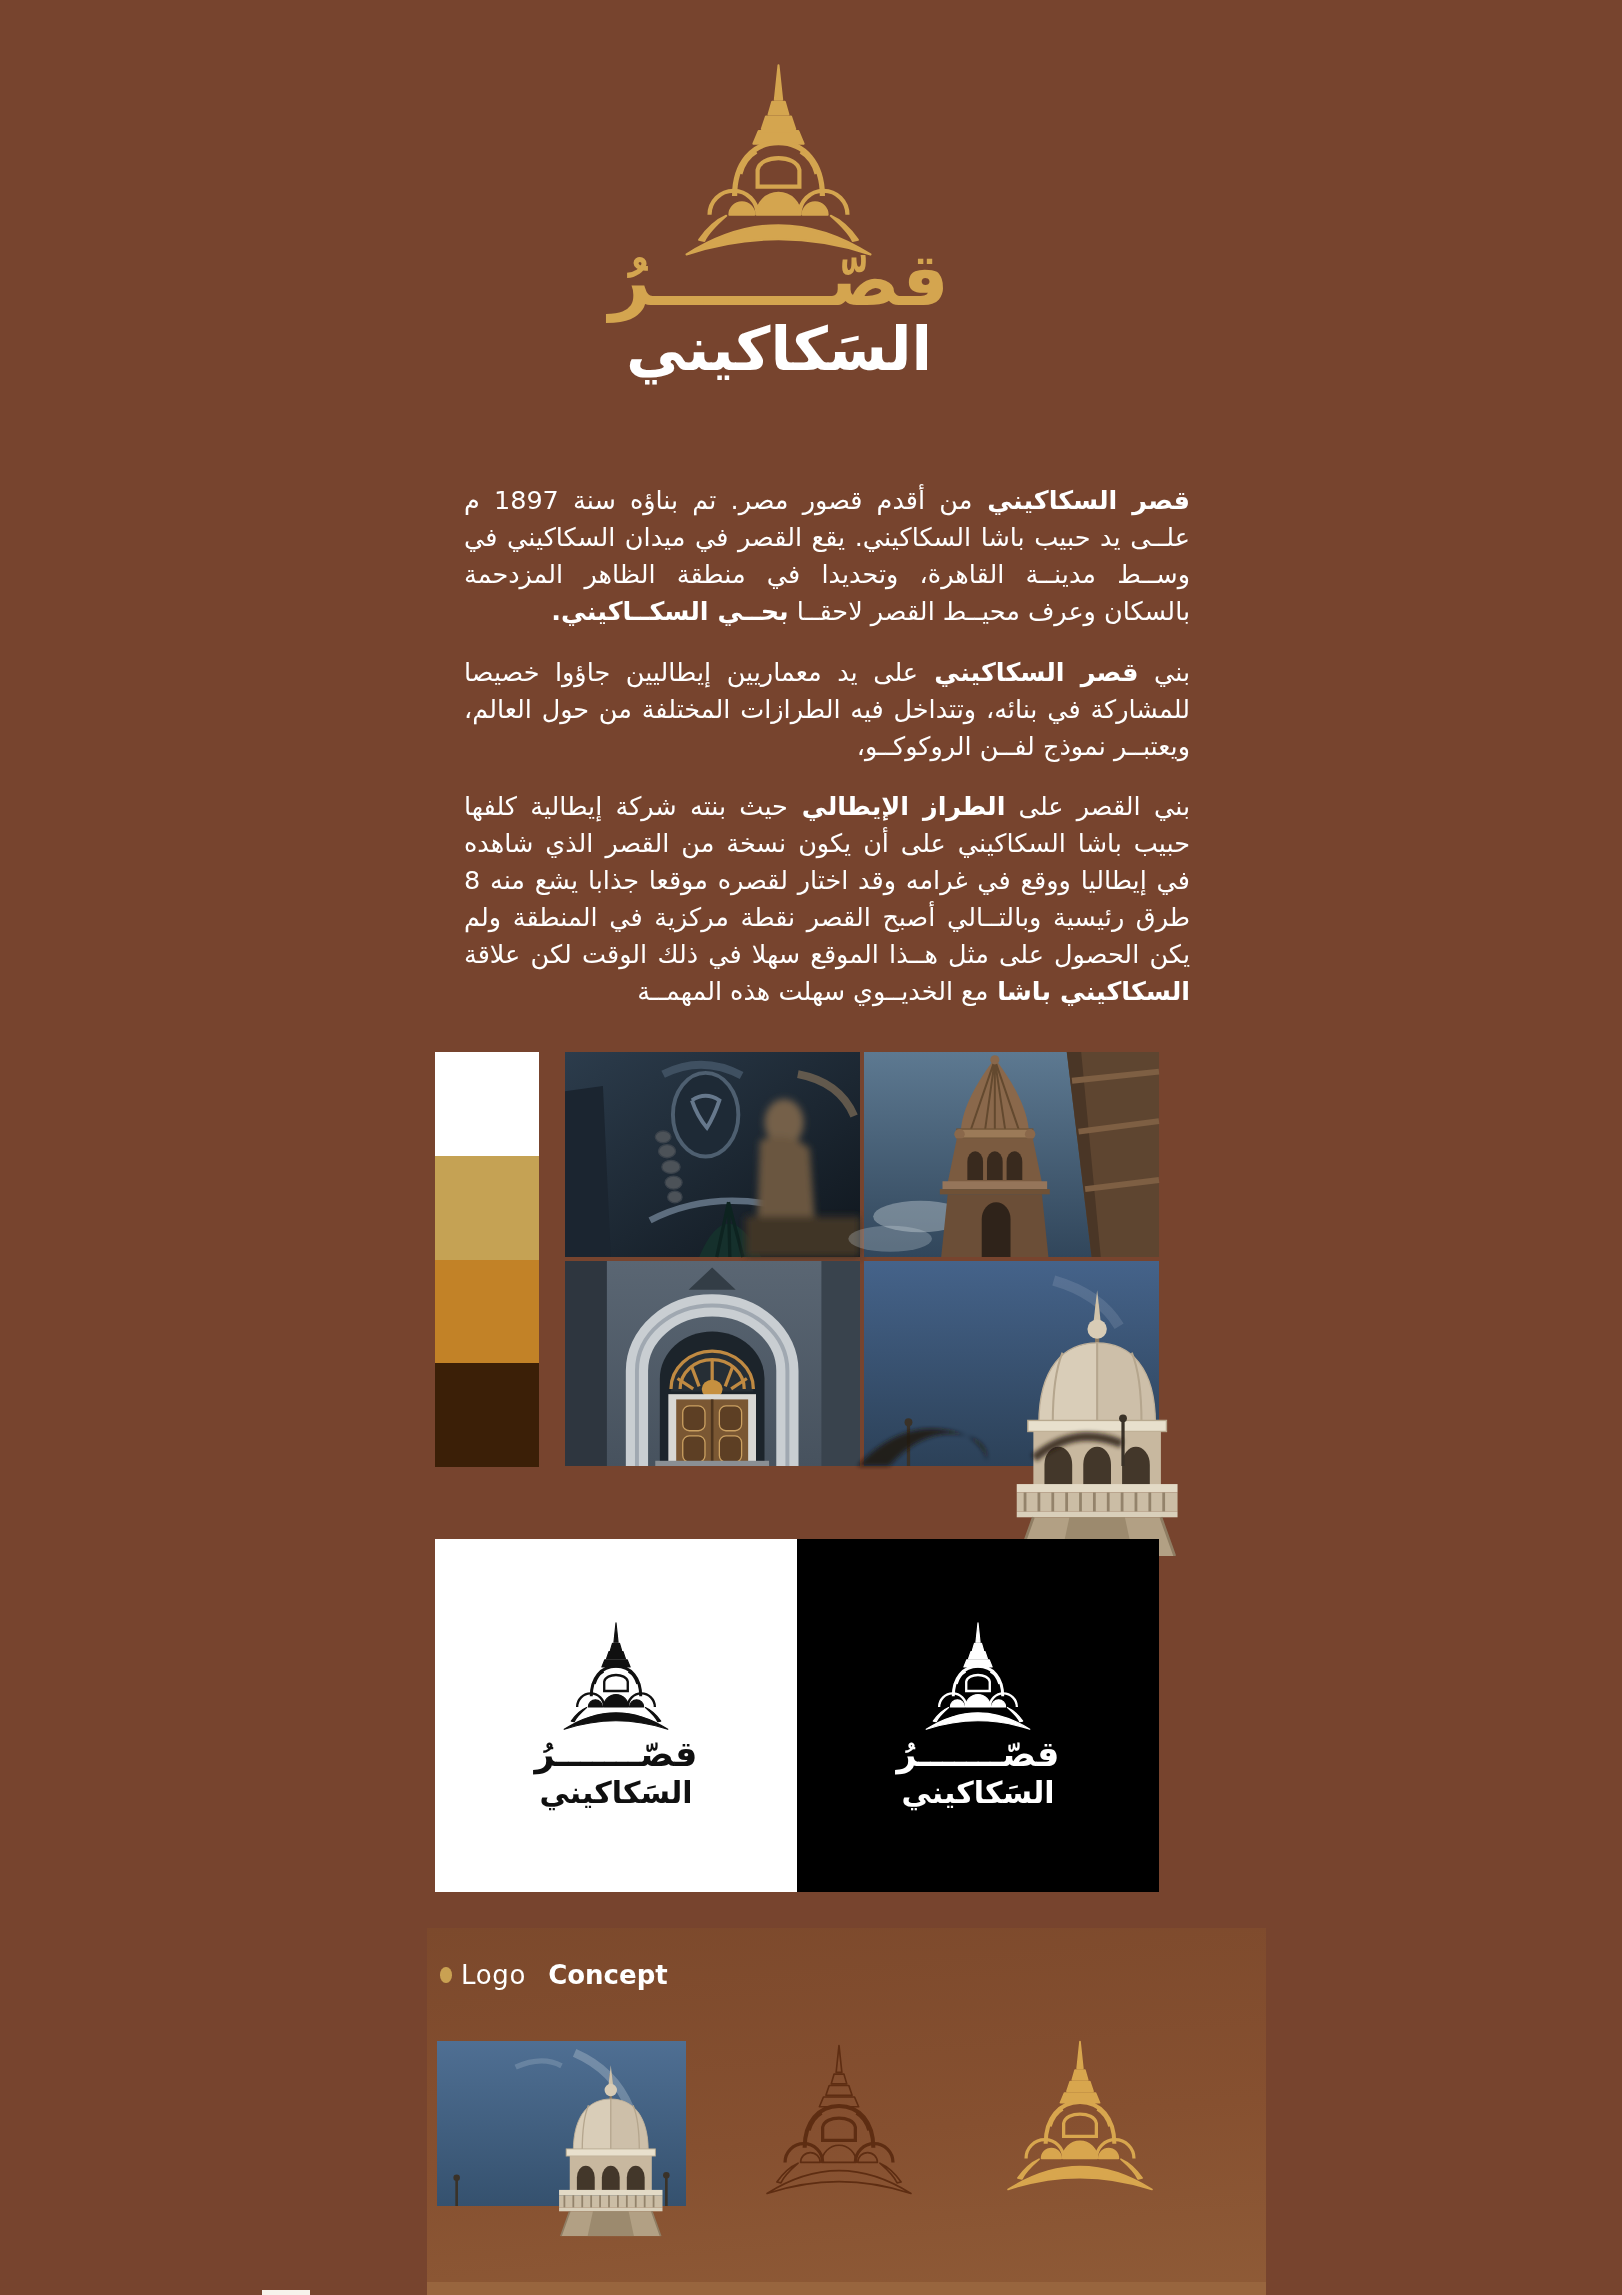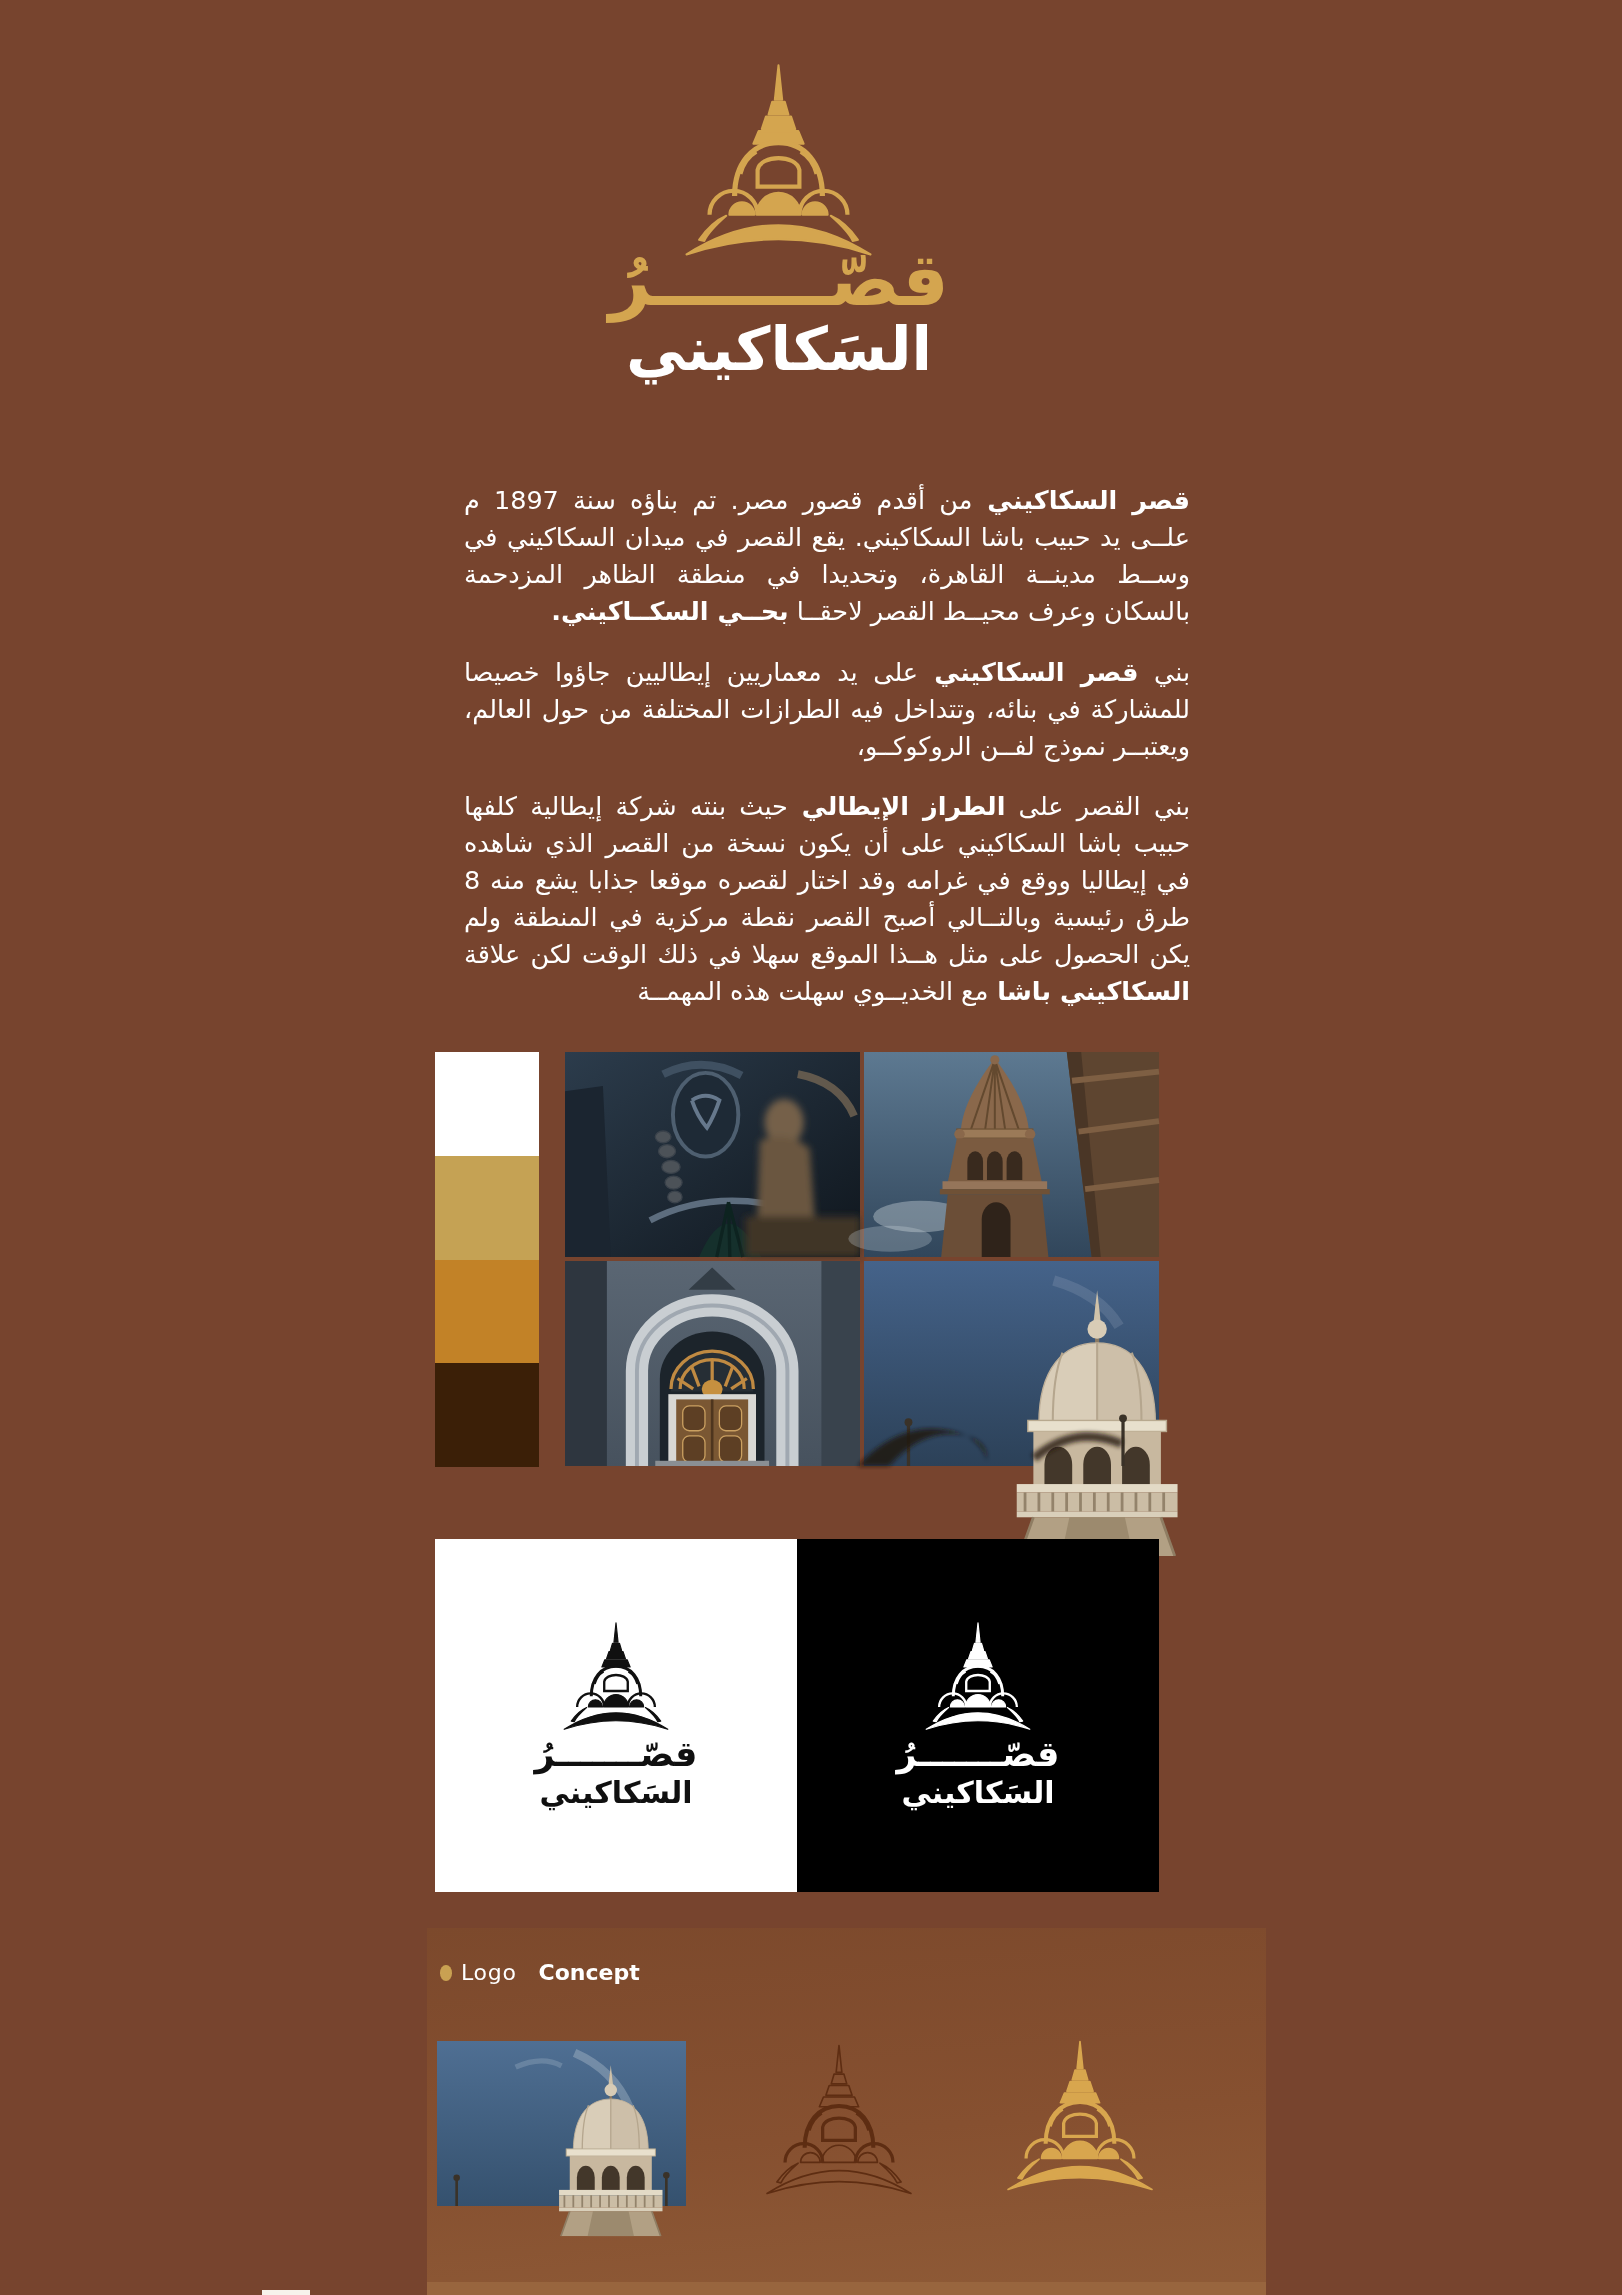--- a/index.html
+++ b/index.html
@@ -43,21 +43,21 @@
   .card{flex:1;display:flex;flex-direction:column;align-items:center;justify-content:center;}
   .card .dome-s{width:118px;height:113px;}
   .card .wm1{font-size:35px;font-weight:bold;line-height:1.15;direction:rtl;}
   .card .wm2{font-size:30px;font-weight:bold;line-height:1.15;direction:rtl;margin-top:1.3px;}
 
   
   .panel{
     left:427px;top:1928px;width:839px;height:368px;
     background:linear-gradient(175deg,#7C492C 0%,#865030 55%,#8F5B37 100%);
   }
-  .concept-label{position:absolute;left:13px;top:34px;display:flex;align-items:center;color:#ffffff;font-size:22px;line-height:1;}
+  .concept-label{position:absolute;left:13px;top:34px;display:flex;align-items:center;color:#ffffff;font-size:26px;line-height:1;}
   .concept-bullet{width:11.8px;height:15.7px;border-radius:50%;margin-right:9.2px;}
   .concept-label .lt{font-weight:400;letter-spacing:0.7px;}
   .concept-label b{font-weight:700;margin-left:22px;}
   .stage-photo{position:absolute;left:9.8px;top:113px;width:249px;height:165px;}
   .stage-sketch{position:absolute;left:330px;top:115px;width:164px;height:157px;}
   .stage-gold{position:absolute;left:571px;top:111px;width:164px;height:157px;}
   .panel-strip{position:absolute;left:0;bottom:0;width:100%;height:13.7px;background:#98653E;}
   .next-sliver{left:262px;top:2290px;width:48px;height:5.2px;background:#F7F3EC;}
 
   svg{overflow:visible;}

